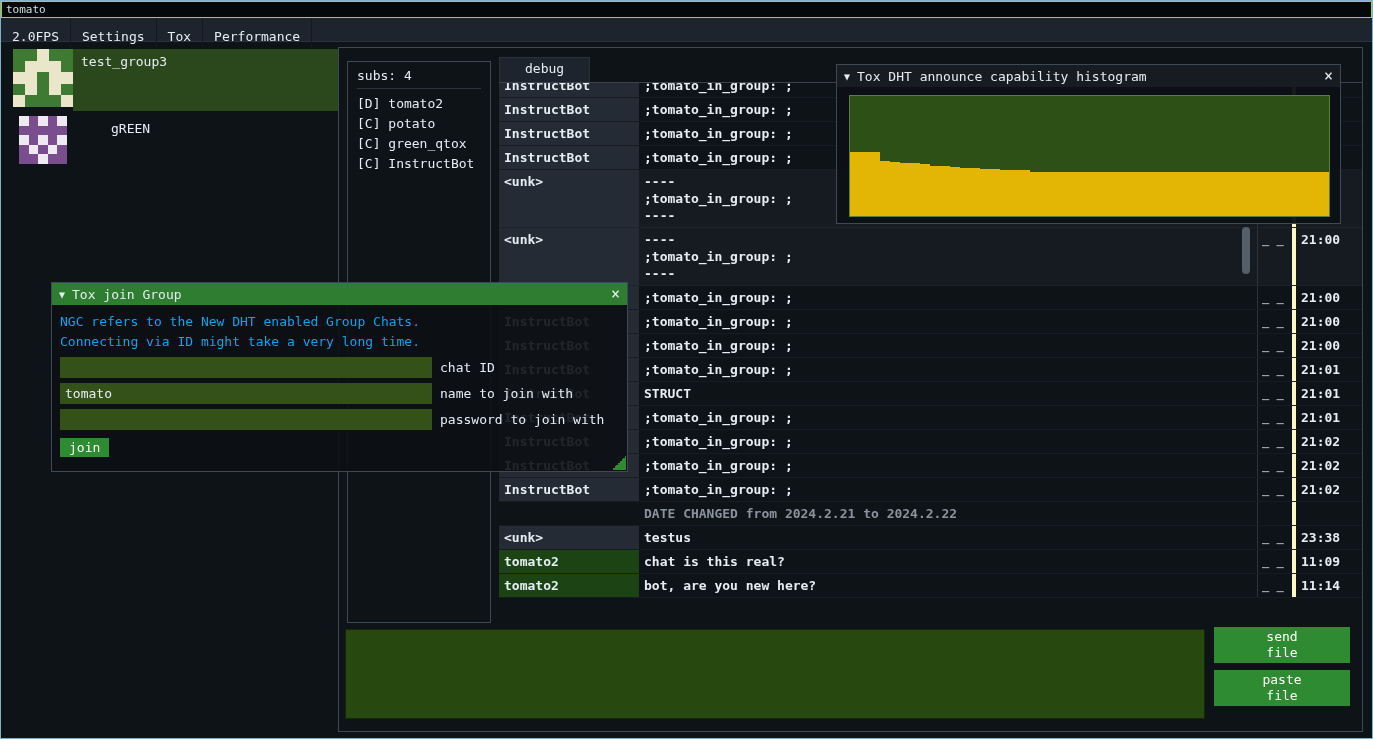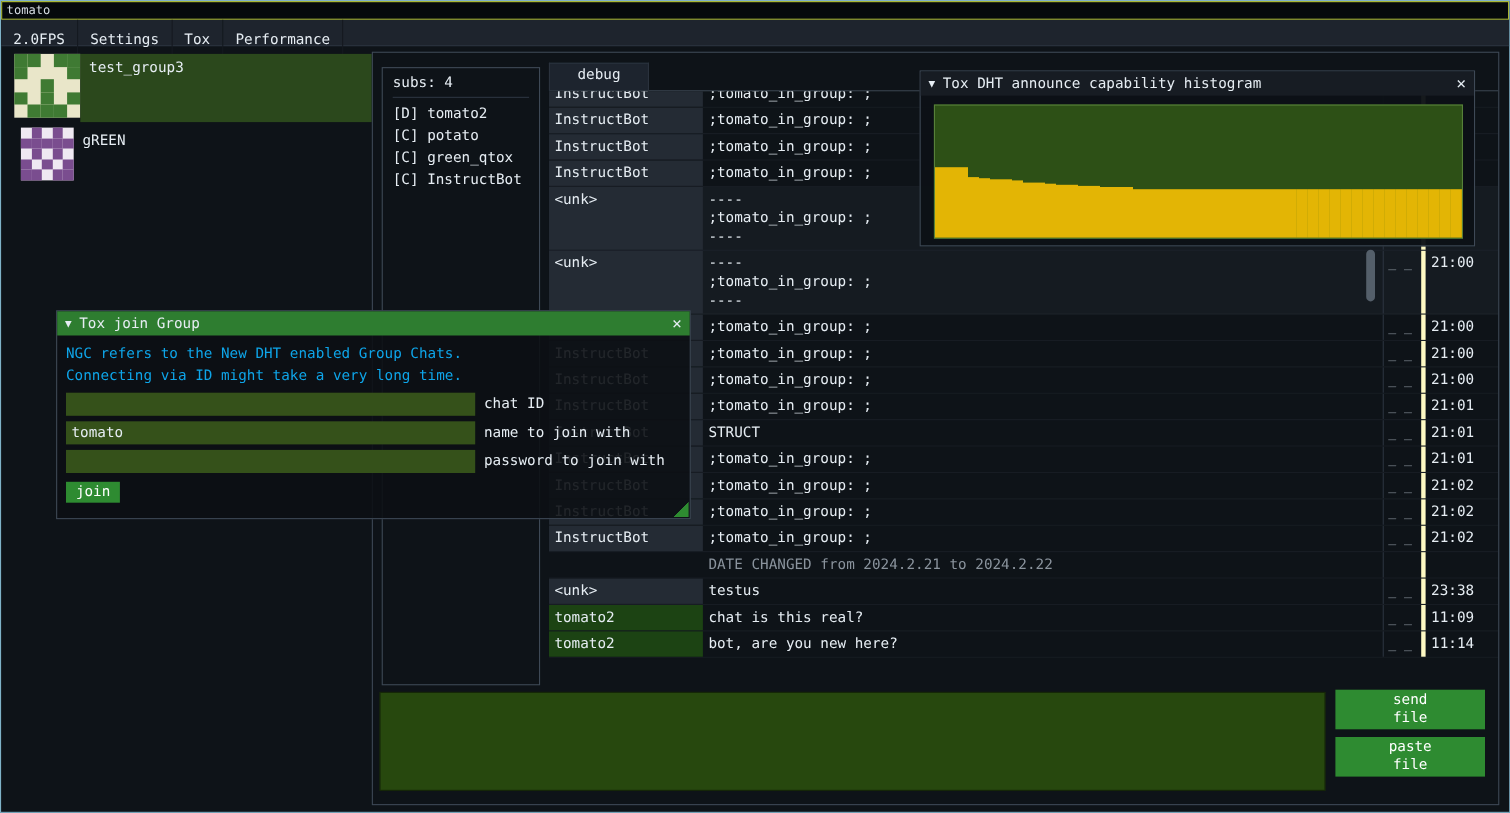--- a/index.html
+++ b/index.html
@@ -19,37 +19,37 @@
   .menubar { height:24px; background:#1e242d; display:flex; align-items:stretch; border-bottom:1px solid #2a323d; }
   .menu-item { padding:18px 11px; display:flex; align-items:center; border-right:1px solid #141920; }
 
   .sidebar { position:absolute; left:0; top:41px; width:337px; bottom:1px; }
   .group-row { display:flex; margin:7px 0 0 12px; }
   .group-row .group-icon { width:60px; height:58px; display:grid;
     grid-template-columns:repeat(5,1fr); grid-template-rows:repeat(5,1fr); flex:0 0 auto; }
   .group-row.small-icon { margin-top:5px; }
   .group-row.small-icon .group-icon { width:48px; height:48px; margin-left:6px; }
   .group-label { flex:1; padding:5px 8px; min-height:62px; }
-  .group-row.small-icon .group-label { min-height:48px; }
+  .group-row.small-icon .group-label { min-height:48px;margin-left:36px; }
   .group-row.selected .group-label { background:var(--selection); }
 
   .group-window { position:absolute; left:337px; top:46px; width:1025px; height:685px;
     border:1px solid #3e4956; background:var(--bg); }
 
   .subs-panel { position:absolute; left:8px; top:13px; width:144px; height:562px;
     border:1px solid #3e4956; padding:4px 9px; }
   .subs-header { padding:2px 0 5px 0; border-bottom:1px solid #2c3540; margin-bottom:5px; }
   .subs-item { line-height:20px; white-space:nowrap; }
 
   .chat-tabbar { position:absolute; left:160px; top:9px; width:863px; height:26px;
     border-bottom:1px solid #39424e; display:flex; }
   .chat-tab { padding:3px 25px; background:#1d242e; border:1px solid #2a323d; border-bottom:none; }
 
   .chat-table { position:absolute; left:160px; top:35px; width:863px; height:532px; overflow:hidden; }
-  .chat-rows { margin-top:-9px; }
+  .chat-rows { margin-top:-9px;font-weight:bold; }
   .chat-row { display:flex; align-items:stretch; border-bottom:1px solid rgba(140,160,180,0.07); }
   .cell { padding:3px 5px; line-height:17px; }
   .cell.name { width:140px; flex:0 0 auto; white-space:nowrap; overflow:hidden; }
   .cell.msg  { flex:1; min-width:0; white-space:nowrap; overflow:hidden; }
   .cell.status { width:35px; flex:0 0 auto; border-left:1px solid #2b343f;
     color:#97a1ab; font-size:12px; padding-left:4px; padding-right:2px; }
   .cell.time { width:70px; flex:0 0 auto; border-left:4px solid #fef9c3; }
   .nc-gray  { background:var(--name-gray); }
   .nc-green { background:var(--name-green); }
   .chat-row.alt { background:rgba(150,180,210,0.05); }

